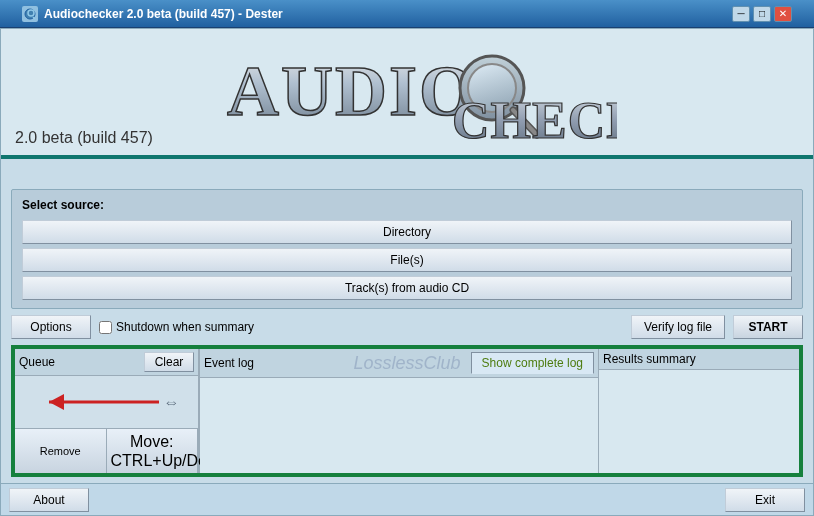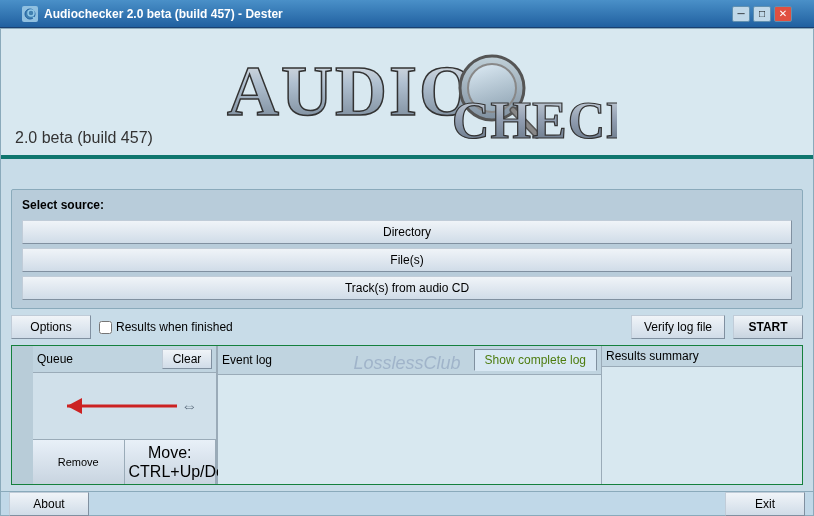--- a/index.html
+++ b/index.html
@@ -166,24 +166,23 @@
       pointer-events: none;
       z-index: 10;
       white-space: nowrap;
     }
 
     
     .queue-log-area {
       display: flex;
       gap: 0;
       flex: 1;
-      border: 1px solid #15803d;
+      border: 4px solid #15803d;
       background: #b8ccd8;
       position: relative;
-      padding-left: 21px;
     }
 
     
     .queue-panel {
       width: 185px;
       min-width: 185px;
       display: flex;
       flex-direction: column;
       border-right: 2px solid #9aabb8;
     }
@@ -276,21 +275,21 @@
       font-size: 12px;
       color: #000;
     }
     .results-content {
       flex: 1;
       background: #d8e8f0;
     }
 
     
     .bottom-bar {
-      height: 24px;
+      height: 32px;
       background: #c0d8e8;
       border-top: 1px solid #8aaabb;
       display: flex;
       align-items: center;
       padding: 0 8px;
       justify-content: space-between;
     }
 
     
     .tab-button {
@@ -373,21 +372,21 @@
         <button class="win-button">Directory</button>
         <button class="win-button">File(s)</button>
         <button class="win-button wide">Track(s) from audio CD</button>
       </div>
     </div>
 
     <div class="options-row">
       <button class="win-button">Options</button>
       <label class="checkbox-label">
         <input type="checkbox" style="">
-        <span>Results when finished</span>
+        <span>Shutdown when summary</span>
       </label>
       <button class="win-button verify-btn">Verify log file</button>
       <button class="win-button start-btn">START</button>
     </div>
 
     <div class="watermark-container" style="flex:1; display:flex; flex-direction:column;">
       <div class="watermark">LosslessClub</div>
       <div class="queue-log-area">
 
         <div class="queue-panel">

